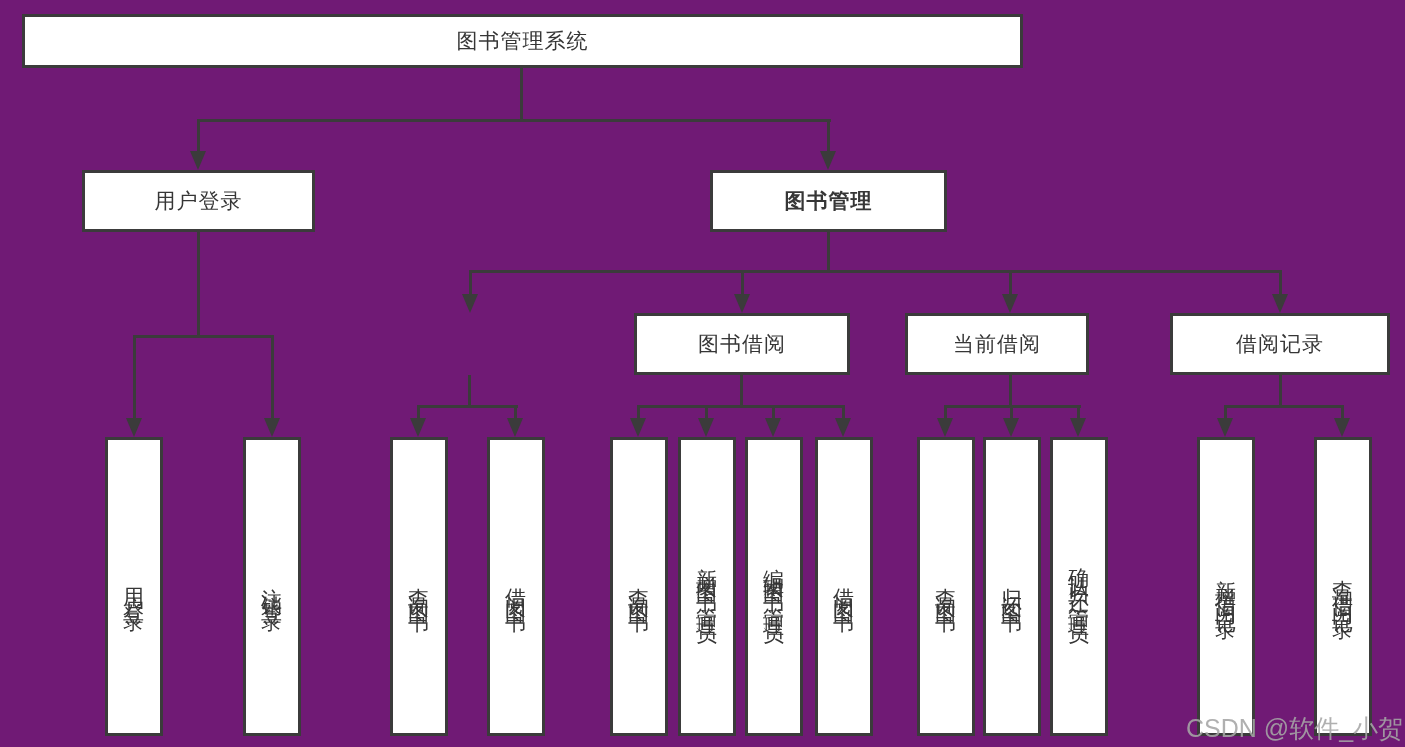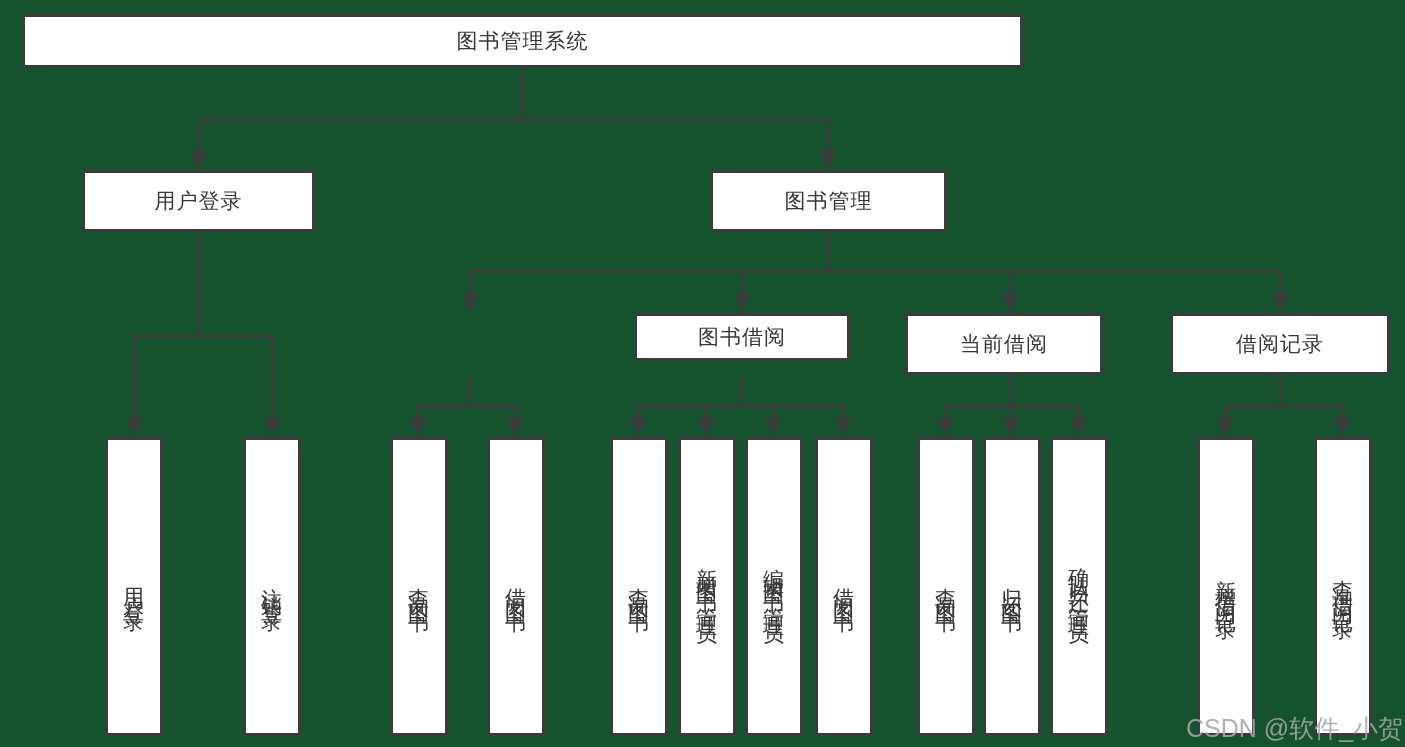--- a/index.html
+++ b/index.html
@@ -1,19 +1,19 @@
 <!DOCTYPE html>
 <html><head>
 <meta charset="utf-8">
 <style>
   html,body{margin:0;padding:0;background:#ffffff;}
   .canvas{
     position:relative;
     width:1405px;height:747px;
-    background:#14532d;
+    background:#701a75;
     font-family:"Liberation Sans","DejaVu Sans",sans-serif;
     overflow:hidden;
   }
   
   .box{
     position:absolute;
     background:#ffffff;
     border:3px solid #3b3b3b;
     box-sizing:border-box;
     color:#363636;
@@ -24,24 +24,24 @@
   .box-v .vtext{
     writing-mode:vertical-rl;
     text-orientation:mixed;
     letter-spacing:8px;
     line-height:1;
     white-space:nowrap;
   }
   
   #n-root  {left:22px;  top:14px;  width:1001px; height:54px;}
   #n-b1    {left:82px;  top:170px; width:233px;  height:62px;}
-  #n-b2    {left:710px; top:170px; width:237px;  height:62px;}
+  #n-b2    {left:710px; top:170px; width:237px;  height:62px;font-weight:bold;}
   #n-g0    {left:362px; top:313px; width:216px;  height:62px;}
-  #n-g1    {left:634px; top:313px; width:216px;  height:48px;}
-  #n-g2    {left:905px; top:313px; width:198px;  height:62px;}
+  #n-g1    {left:634px; top:313px; width:216px;  height:62px;}
+  #n-g2    {left:905px; top:313px; width:184px;  height:62px;}
   #n-g3    {left:1170px;top:313px; width:220px;  height:62px;}
   .leaf    {top:437px; width:58px; height:299px;}
   #n-u0{left:105px;} #n-u1{left:243px;}
   #n-a0{left:390px;} #n-a1{left:487px;}
   #n-c0{left:610px;} #n-c1{left:678px;} #n-c2{left:745px;} #n-c3{left:815px;}
   #n-d0{left:917px;} #n-d1{left:983px;} #n-d2{left:1050px;}
   #n-e0{left:1197px;} #n-e1{left:1314px;}
   
   .vline,.hline{position:absolute;background:#3b3b3b;}
   .vline{width:3px;}

